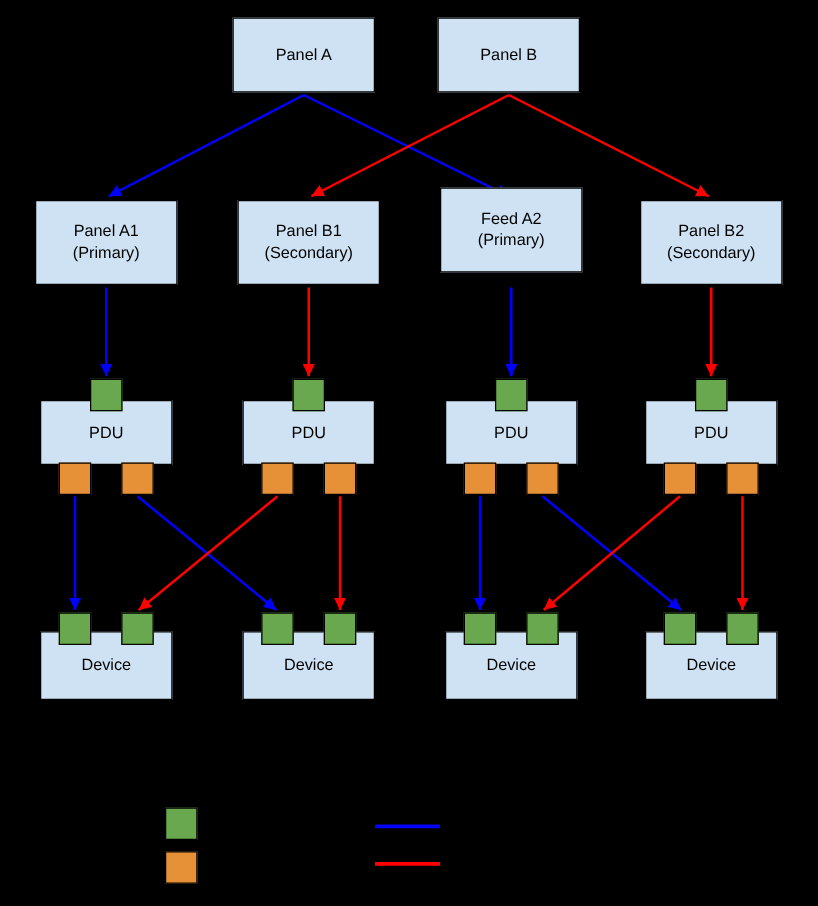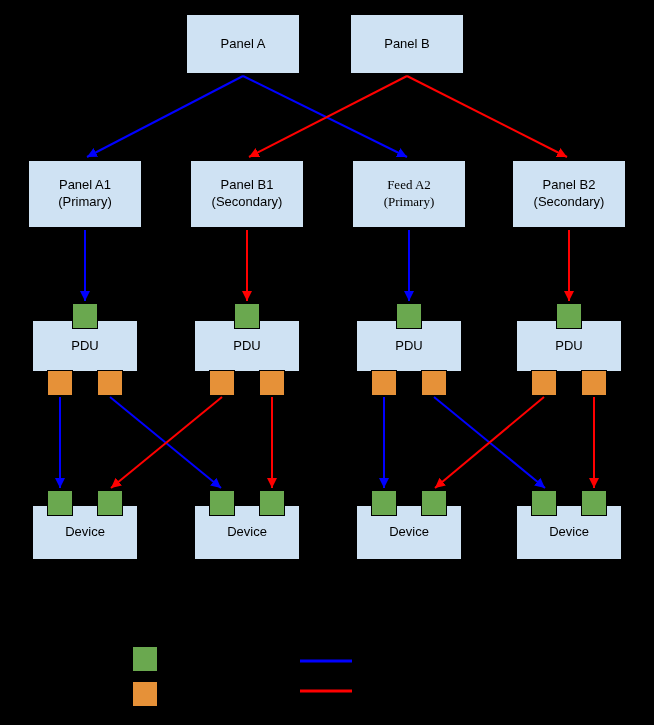--- a/index.html
+++ b/index.html
@@ -99,21 +99,21 @@
       <div>Panel A1</div>
       <div>(Primary)</div>
     </div>
   </div>
   <div class="box" style="left:190px; top:160px; width:114px; height:68px;">
     <div>
       <div>Panel B1</div>
       <div>(Secondary)</div>
     </div>
   </div>
-  <div class="box" style="left:352px; top:160px; width:114px; height:68px;font-family:Liberation Serif, serif;">
+  <div class="box" style="left:352px; top:150px; width:114px; height:68px;">
     <div>
       <div>Feed A2</div>
       <div>(Primary)</div>
     </div>
   </div>
   <div class="box" style="left:512px; top:160px; width:114px; height:68px;">
     <div>
       <div>Panel B2</div>
       <div>(Secondary)</div>
     </div>

